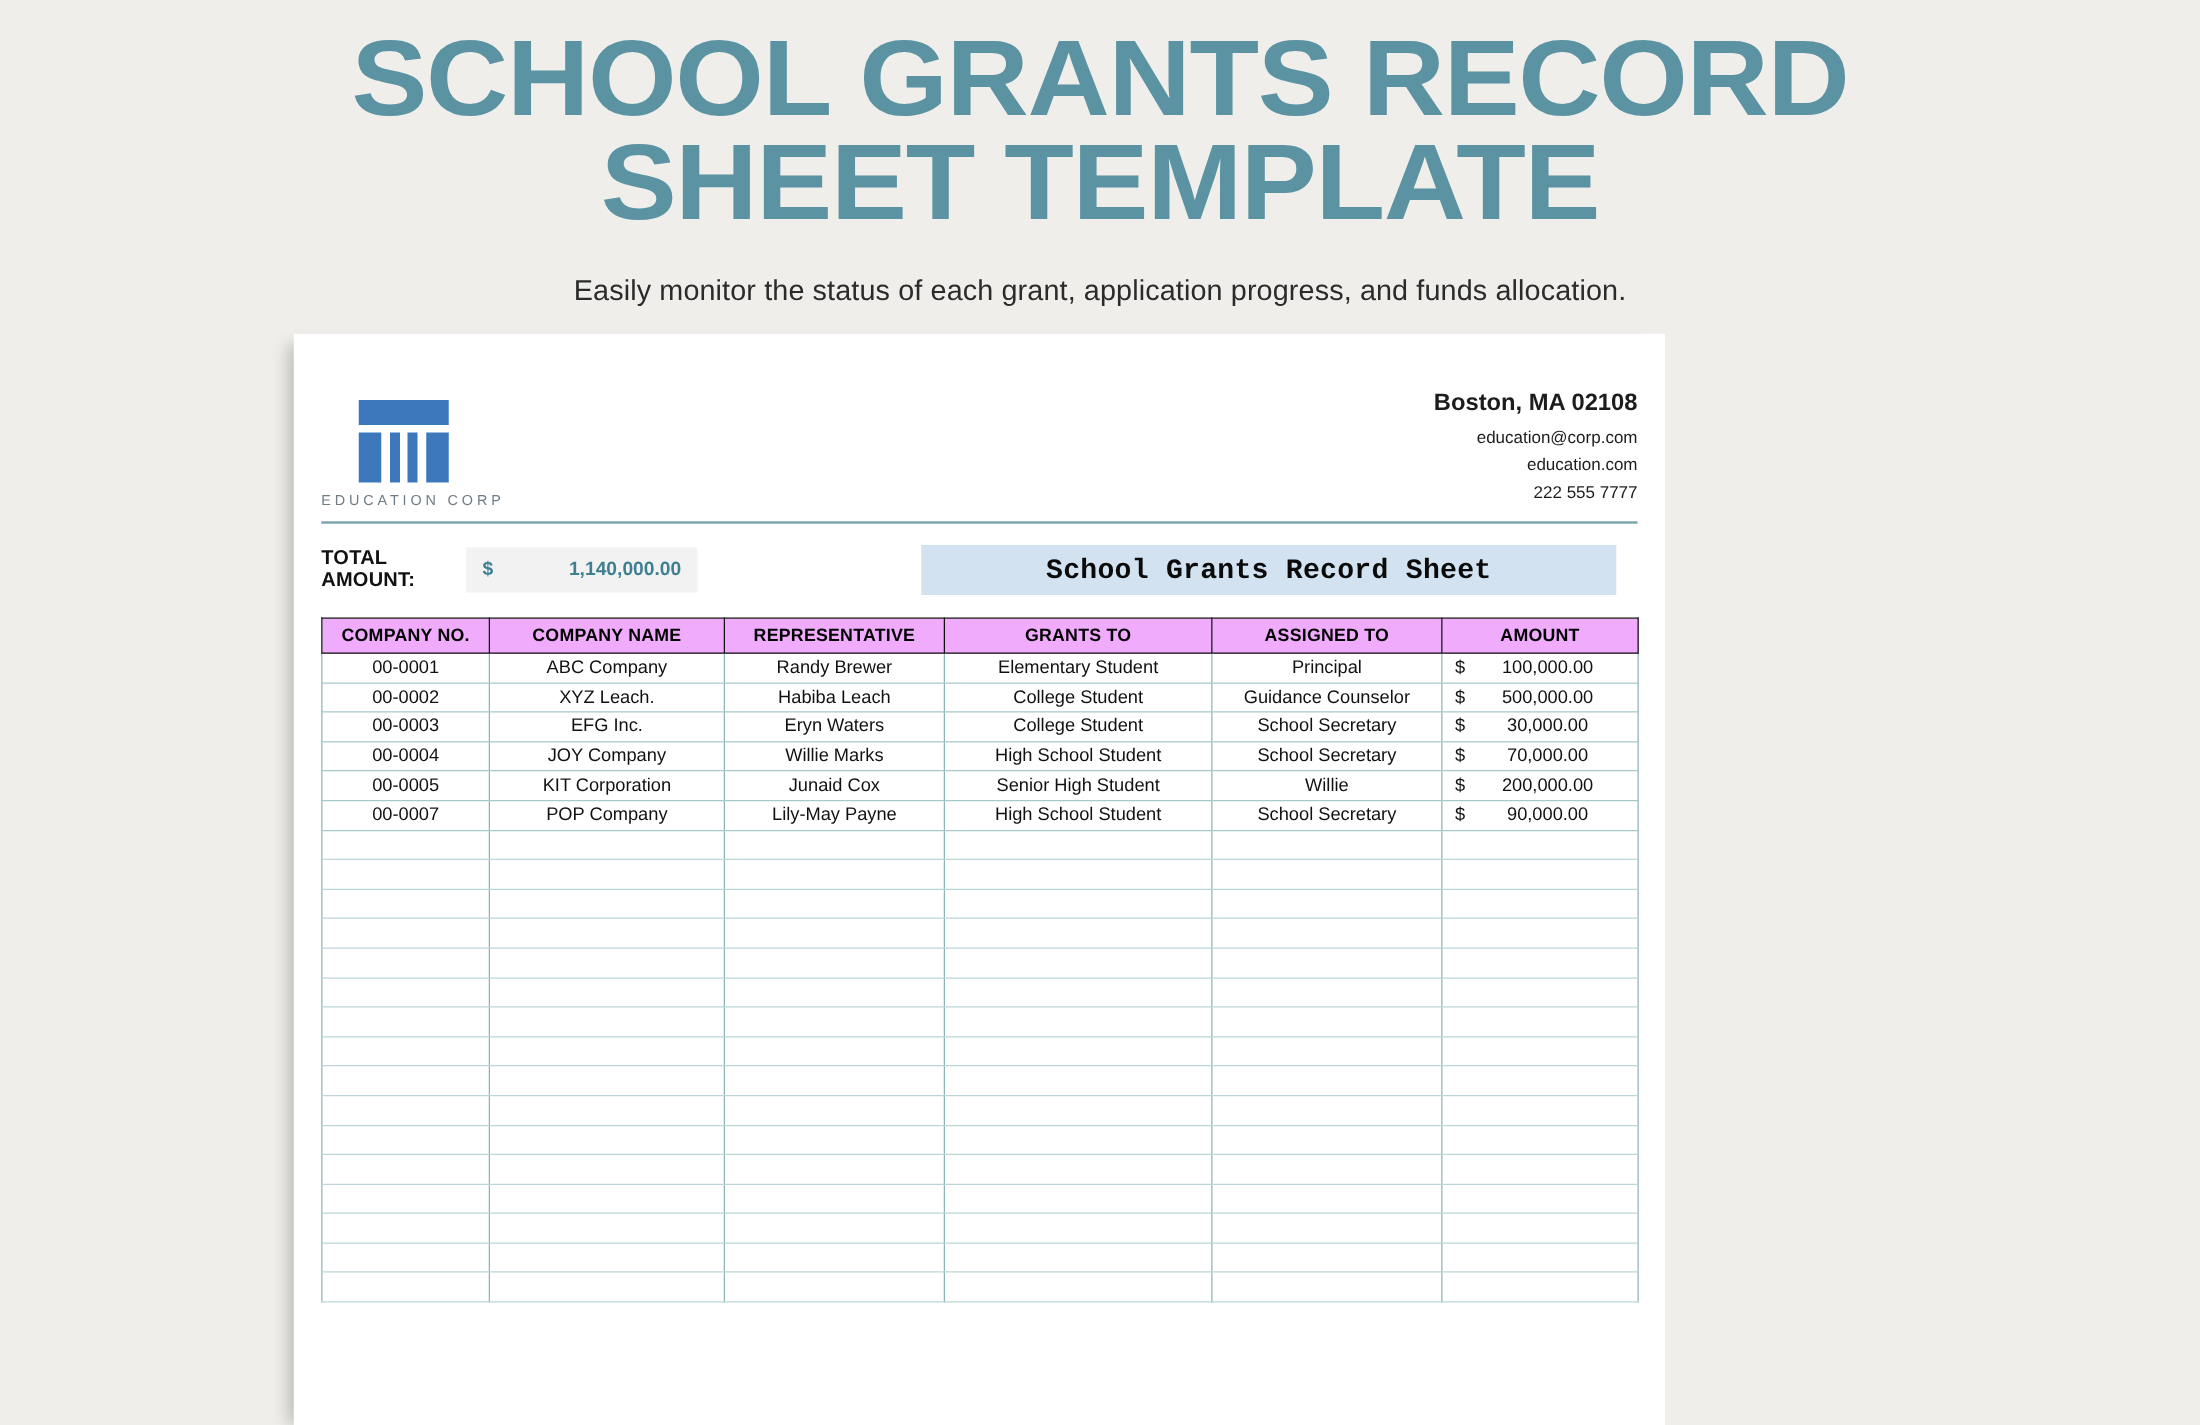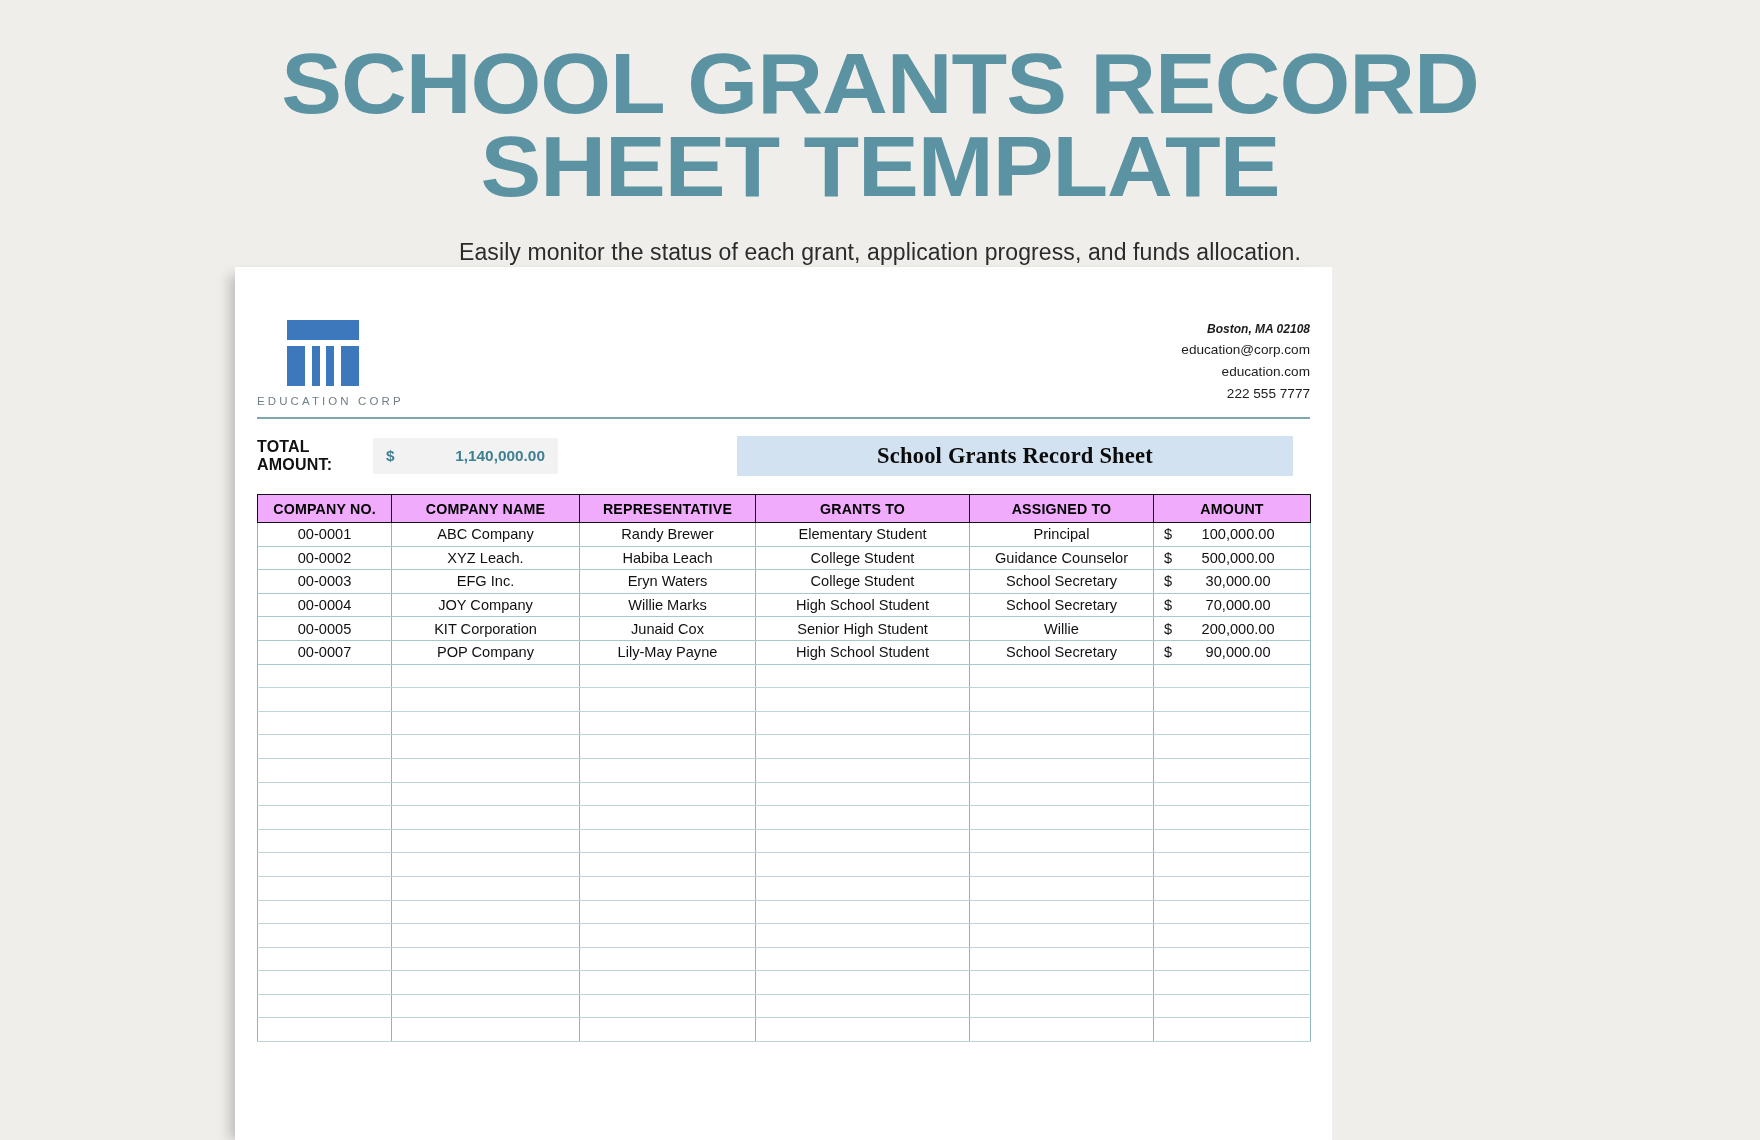--- a/index.html
+++ b/index.html
@@ -4,21 +4,21 @@
 <style>
   html,body{margin:0;padding:0;}
   body{
     width:1760px;height:1140px;
     background:#efeeea;
     font-family:"Liberation Sans", sans-serif;
     overflow:hidden;
     position:relative;
   }
   
-  .masthead{ padding-top:42px; text-align:center; }
+  .masthead{ padding-top:22px; text-align:center; }
   .doc-title{
     font-family:"Liberation Sans Narrow","Liberation Sans",sans-serif;
     font-weight:bold;
     font-size:86px;
     line-height:0.97;
     letter-spacing:-1px;
     color:#5b93a3;
     text-transform:uppercase;
     transform:scaleX(1.06);
     transform-origin:center;
@@ -57,21 +57,21 @@
   .c-gap{ width:7px; background:transparent; }
   .c-narrow{ width:8px; }
   .brand-name{
     margin-top:13px;
     font-size:11.5px;
     letter-spacing:3.1px;
     color:#6f7d87;
     font-family:"Liberation Sans",sans-serif;
   }
   .contact{ text-align:right; line-height:1.62; font-size:13.6px; color:#1c1c1c; padding-bottom:2px; }
-  .contact .addr{ font-weight:bold; font-size:12px;font-style:italic; }
+  .contact .addr{ font-weight:bold; font-size:19px; }
   .rule{ height:2px; background:#7fa8ae; margin:10px 0 0 0; }
   
   .totals-row{
     display:flex; align-items:center;
     margin-top:19px; height:36px;
   }
   .total-label{
     font-family:"Liberation Sans Narrow","Liberation Sans",sans-serif;
     font-weight:bold; font-size:16px; color:#111;
     letter-spacing:.2px; width:116px;
@@ -82,21 +82,21 @@
     padding:0 13px; box-sizing:border-box;
     color:#3f7f92; font-weight:bold; font-size:15.4px;
     font-family:"Liberation Sans Narrow","Liberation Sans",sans-serif;
   }
   .sheet-title-box{
     margin-left:179px;
     width:556px; height:40px; background:#d2e2f1;
     display:flex; align-items:center; justify-content:center;
   }
   .sheet-title-box span{
-    font-family:Liberation Serif, serif;
+    font-family:Liberation Mono, monospace;
     font-weight:bold; font-size:22.5px; color:#0b0b0b; letter-spacing:.2px;
   }
   
   table.grid{
     border-collapse:collapse; width:1053px; margin-top:20px;
     table-layout:fixed;
   }
   table.grid th{
     background:#f0abfc;
     border:1.6px solid #111;

